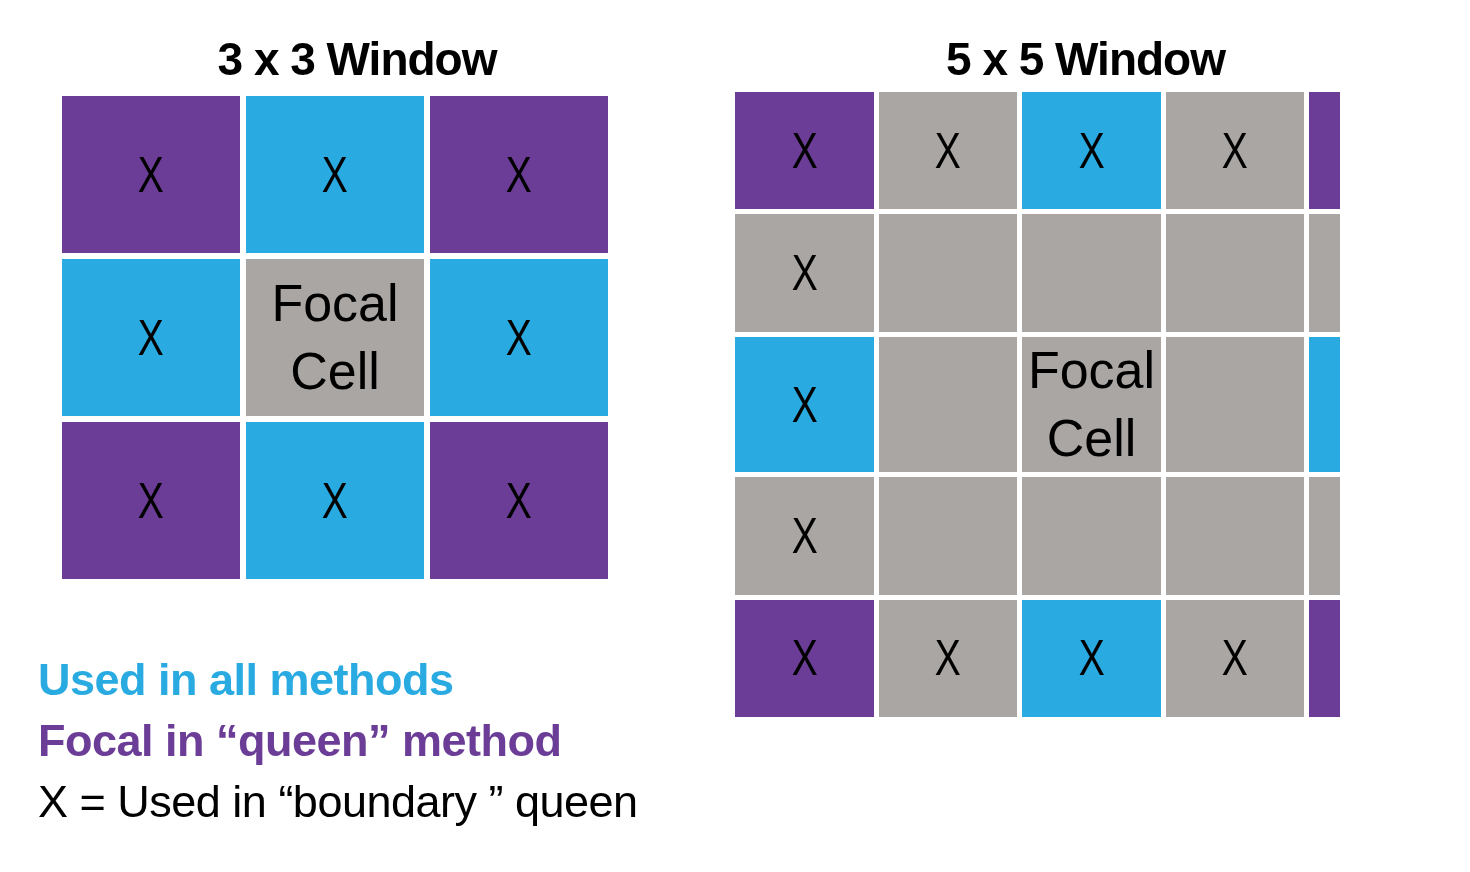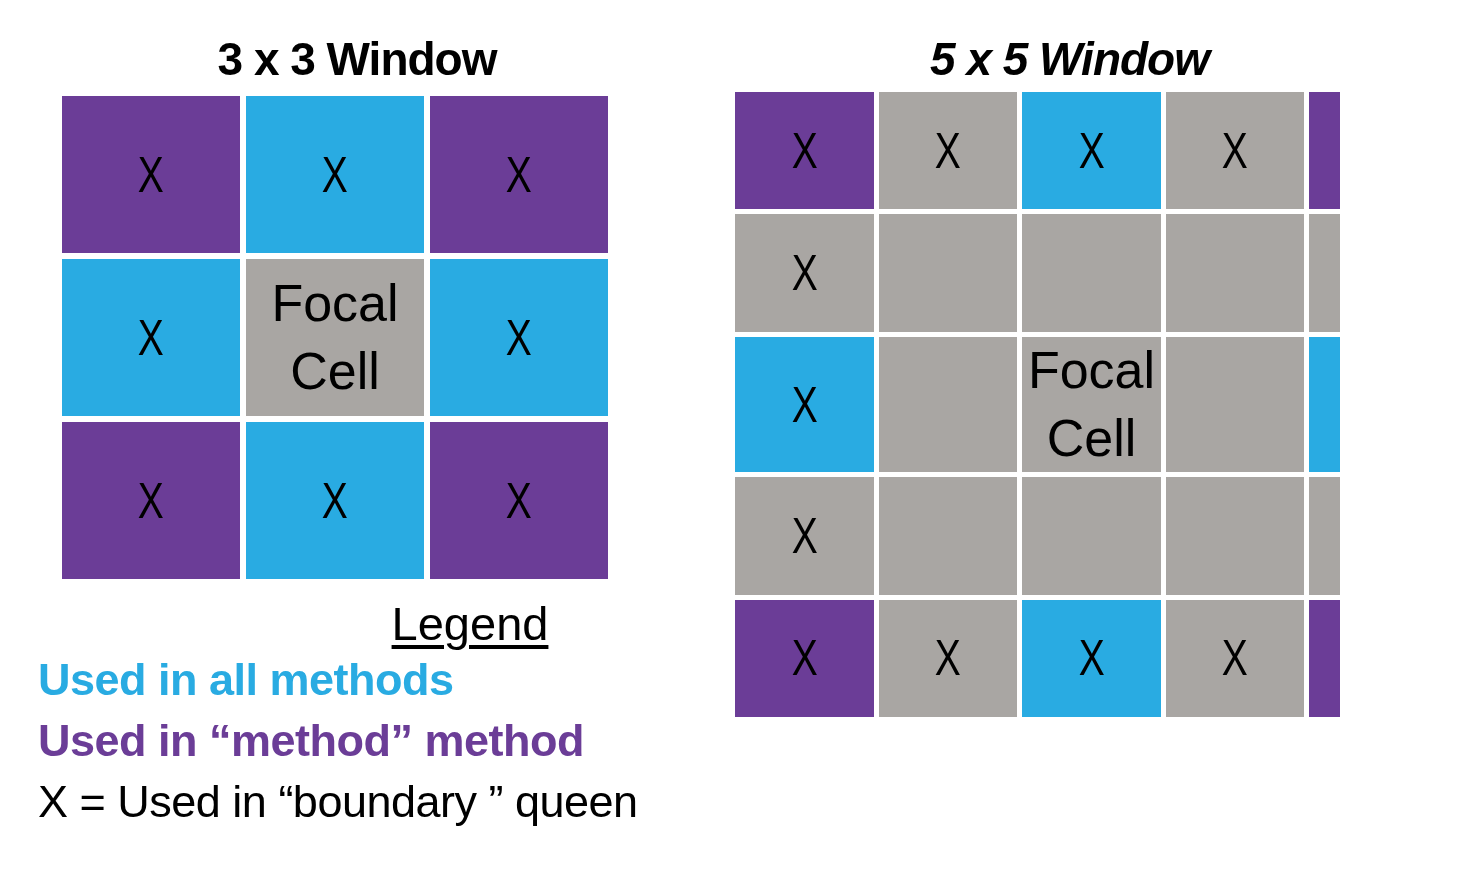--- a/index.html
+++ b/index.html
@@ -18,21 +18,21 @@
   .window-title {
     position: absolute;
     text-align: center;
     font-size: 46px;
     font-weight: 700;
     color: #000000;
     letter-spacing: -1px;
     white-space: nowrap;
   }
   #title-3x3 { left: 62px;  top: 32px; width: 546px; text-indent: 44px; }
-  #title-5x5 { left: 693px; top: 32px; width: 713px; text-indent: 40px; font-style: italic; }
+  #title-5x5 { left: 709px; top: 32px; width: 713px; text-indent: 40px; }
 
   .grid {
     position: absolute;
     display: grid;
   }
   #grid-3x3 {
     left: 62px; top: 96px;
     width: 546px; height: 483px;
     grid-template-columns: repeat(3, 1fr);
     grid-template-rows: repeat(3, 1fr);
@@ -190,21 +190,20 @@
         <span class="xmark">X</span>
       </div>
       <div class="cell" style="background: rgb(169, 166, 163);">
         <span class="xmark">X</span>
       </div>
       <div class="cell" style="background: rgb(107, 61, 151);">
         <span class="xmark">X</span>
       </div>
     </div>
 
-  <div id="legend-title">Legend</div>
 
   <div id="legend-entries">
       <div class="legend-line bold" style="color: rgb(41, 171, 226);">Used in all methods</div>
-      <div class="legend-line bold" style="color: rgb(107, 61, 151);">Used in “method” method</div>
+      <div class="legend-line bold" style="color: rgb(107, 61, 151);">Focal in “queen” method</div>
       <div class="legend-line normal" style="color: rgb(0, 0, 0);">X = Used in “boundary ” queen</div>
     </div>
 
 </div>
 
 </body></html>

